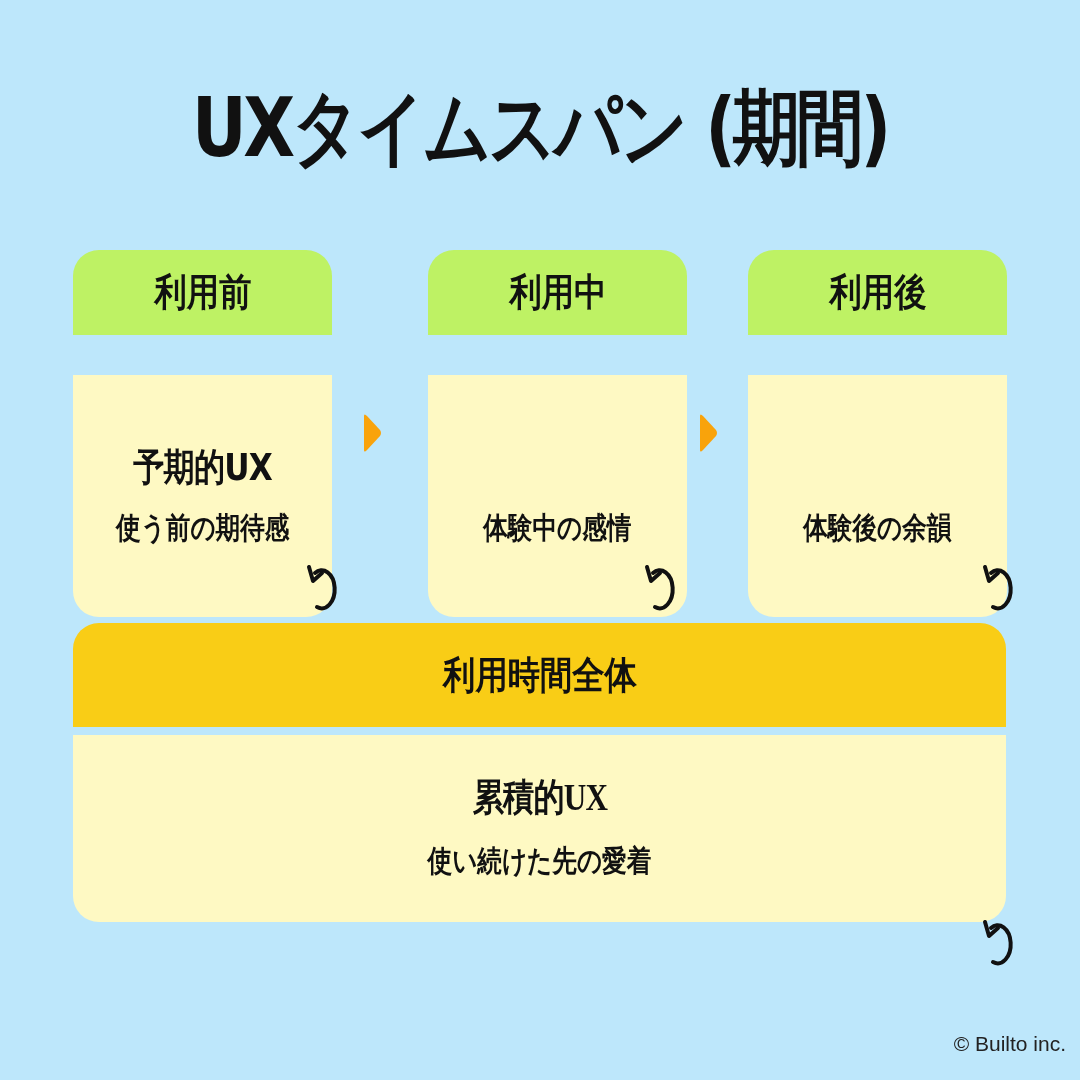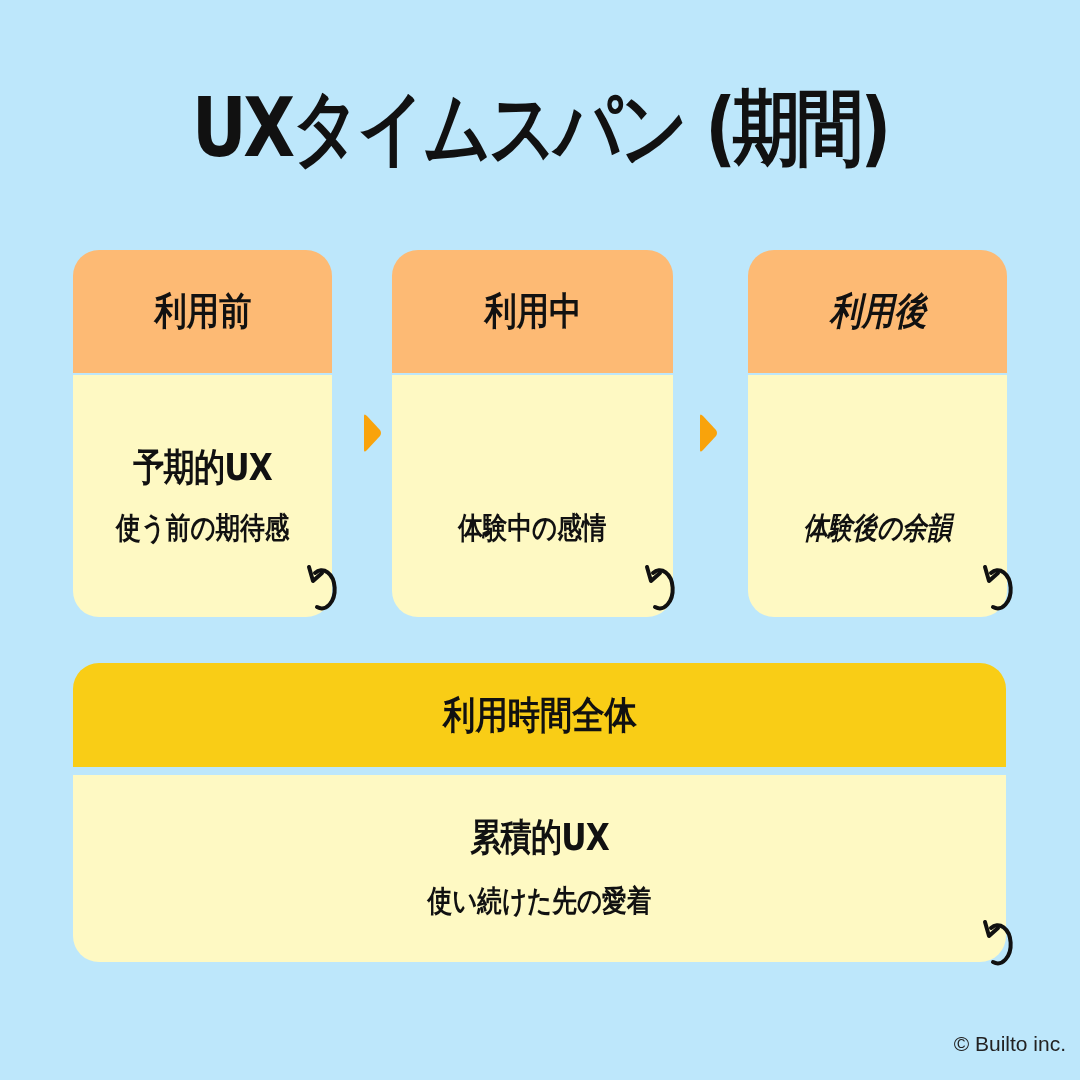--- a/index.html
+++ b/index.html
@@ -7,42 +7,42 @@
     width:1080px; height:1080px; background:#bde7fb; position:relative; overflow:hidden;
     font-family:"DejaVu Sans", "Liberation Sans", sans-serif; color:#111;
   }
   .title {
     position:absolute; left:0; top:78px; width:1080px; text-align:center;
     font-size:82px; font-weight:bold; letter-spacing:-4px; line-height:100px;
     transform:scaleX(0.82); transform-origin:center;
   }
   .card { position:absolute; top:250px; width:259px; height:367px; }
   .card-head {
-    position:absolute; left:0; top:0; width:100%; height:123px; background:#fdba74;
+    position:absolute; left:0; top:0; width:100%; height:85px; background:#bef264;
     border-radius:26px 26px 0 0; display:flex; align-items:center; justify-content:center;
   }
   .card-head span { font-size:38px; font-weight:bold; transform:scaleX(0.85); display:inline-block; }
   .card-body {
     position:absolute; left:0; top:125px; width:100%; height:242px; background:#fef9c3;
     border-radius:0 0 26px 26px;
   }
   .main-label {
     position:absolute; left:0; width:100%; top:70px; text-align:center;
     font-size:38px; font-weight:bold; line-height:44px; letter-spacing:-1px;
   }
   .main-label span, .sub-label span { display:inline-block; transform:scaleX(0.82); white-space:nowrap; }
   .sub-label {
     position:absolute; left:0; width:100%; top:135px; text-align:center;
     font-size:30px; font-weight:bold; line-height:36px;
   }
   .loop-icon { position:absolute; width:36px; height:54px; }
   .arrow { position:absolute; width:22px; height:40px; }
-  .wide { position:absolute; left:73px; top:663px; width:933px; height:313px; }
+  .wide { position:absolute; left:73px; top:623px; width:933px; height:313px; }
   .wide .card-head { height:104px; background:#f9cd16; border-radius:26px 26px 0 0; }
-  .wide .card-body { top:112px; height:187px; }
+  .wide .card-body { top:112px; height:187px;font-family:Liberation Serif, serif; }
   .wide .main-label { top:40px; }
   .wide .sub-label { top:108px; }
   .copyright {
     position:absolute; right:14px; top:1032px; font-size:21px; color:#222;
     font-family:"Liberation Sans", sans-serif;
   }
 </style>
 </head>
 <body>
 
@@ -59,38 +59,38 @@
 </div>
 <svg class="loop-icon" style="left:305px;top:561px;" viewBox="0 0 36 54">
   <path d="M10 14 A13 19 0 1 1 12 48" fill="none" stroke="#111" stroke-width="4" stroke-linecap="round" transform="translate(0,-2)"></path>
   <path d="M4 6 L8 20 L17 12" fill="none" stroke="#111" stroke-width="4" stroke-linecap="round" stroke-linejoin="round"></path>
 </svg>
 
 <svg class="arrow" style="left:361px;top:413px;" viewBox="0 0 22 40">
   <path d="M3 3 Q3 0 6 3 L19 17 Q21 20 19 23 L6 37 Q3 40 3 37 Z" fill="#f9a30b"></path>
 </svg>
 
-<div class="card" style="left:392px;padding-left:22px;">
+<div class="card" style="left:428px;">
   <div class="card-head">
       <span>利用中</span>
     </div>
   <div class="card-body">
     <div class="sub-label"><span>体験中の感情</span></div>
   </div>
 </div>
 <svg class="loop-icon" style="left:643px;top:561px;" viewBox="0 0 36 54">
   <path d="M10 14 A13 19 0 1 1 12 48" fill="none" stroke="#111" stroke-width="4" stroke-linecap="round" transform="translate(0,-2)"></path>
   <path d="M4 6 L8 20 L17 12" fill="none" stroke="#111" stroke-width="4" stroke-linecap="round" stroke-linejoin="round"></path>
 </svg>
 
 <svg class="arrow" style="left:697px;top:413px;" viewBox="0 0 22 40">
   <path d="M3 3 Q3 0 6 3 L19 17 Q21 20 19 23 L6 37 Q3 40 3 37 Z" fill="#f9a30b"></path>
 </svg>
 
-<div class="card" style="left:748px;font-style:italic;">
+<div class="card" style="left:748px;">
   <div class="card-head">
       <span>利用後</span>
     </div>
   <div class="card-body">
     <div class="sub-label"><span>体験後の余韻</span></div>
   </div>
 </div>
 <svg class="loop-icon" style="left:981px;top:561px;" viewBox="0 0 36 54">
   <path d="M10 14 A13 19 0 1 1 12 48" fill="none" stroke="#111" stroke-width="4" stroke-linecap="round" transform="translate(0,-2)"></path>
   <path d="M4 6 L8 20 L17 12" fill="none" stroke="#111" stroke-width="4" stroke-linecap="round" stroke-linejoin="round"></path>

